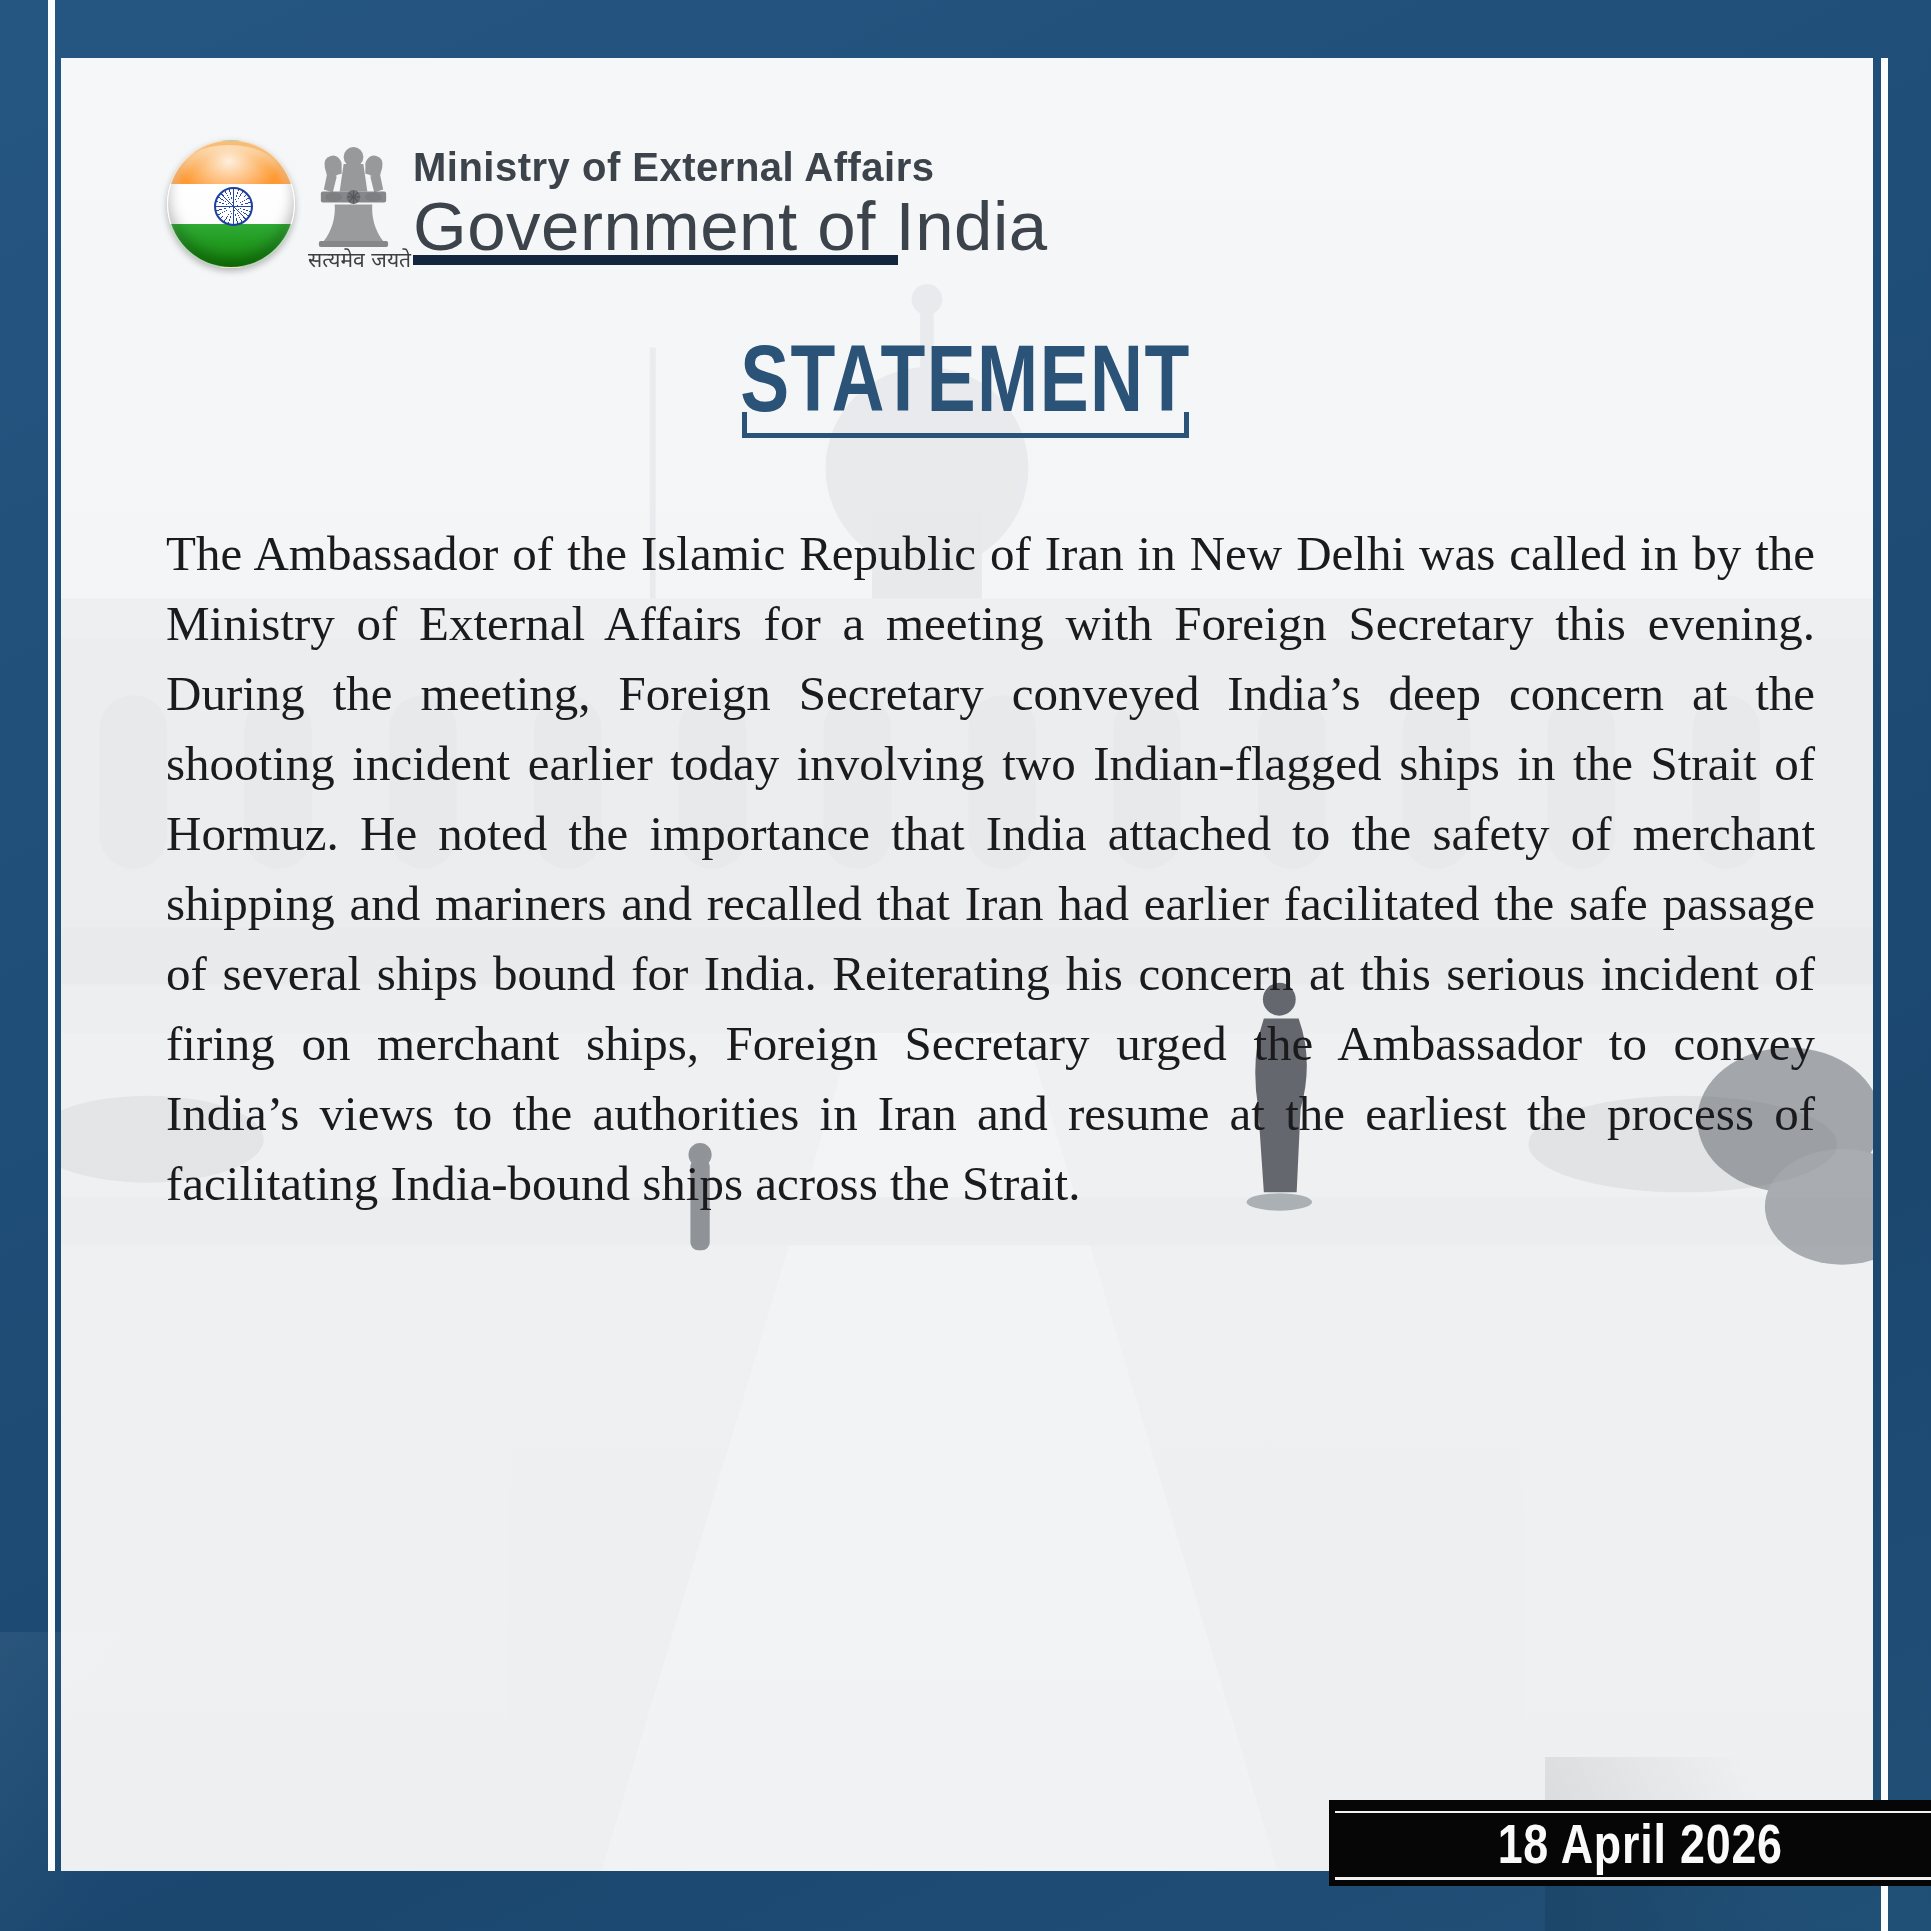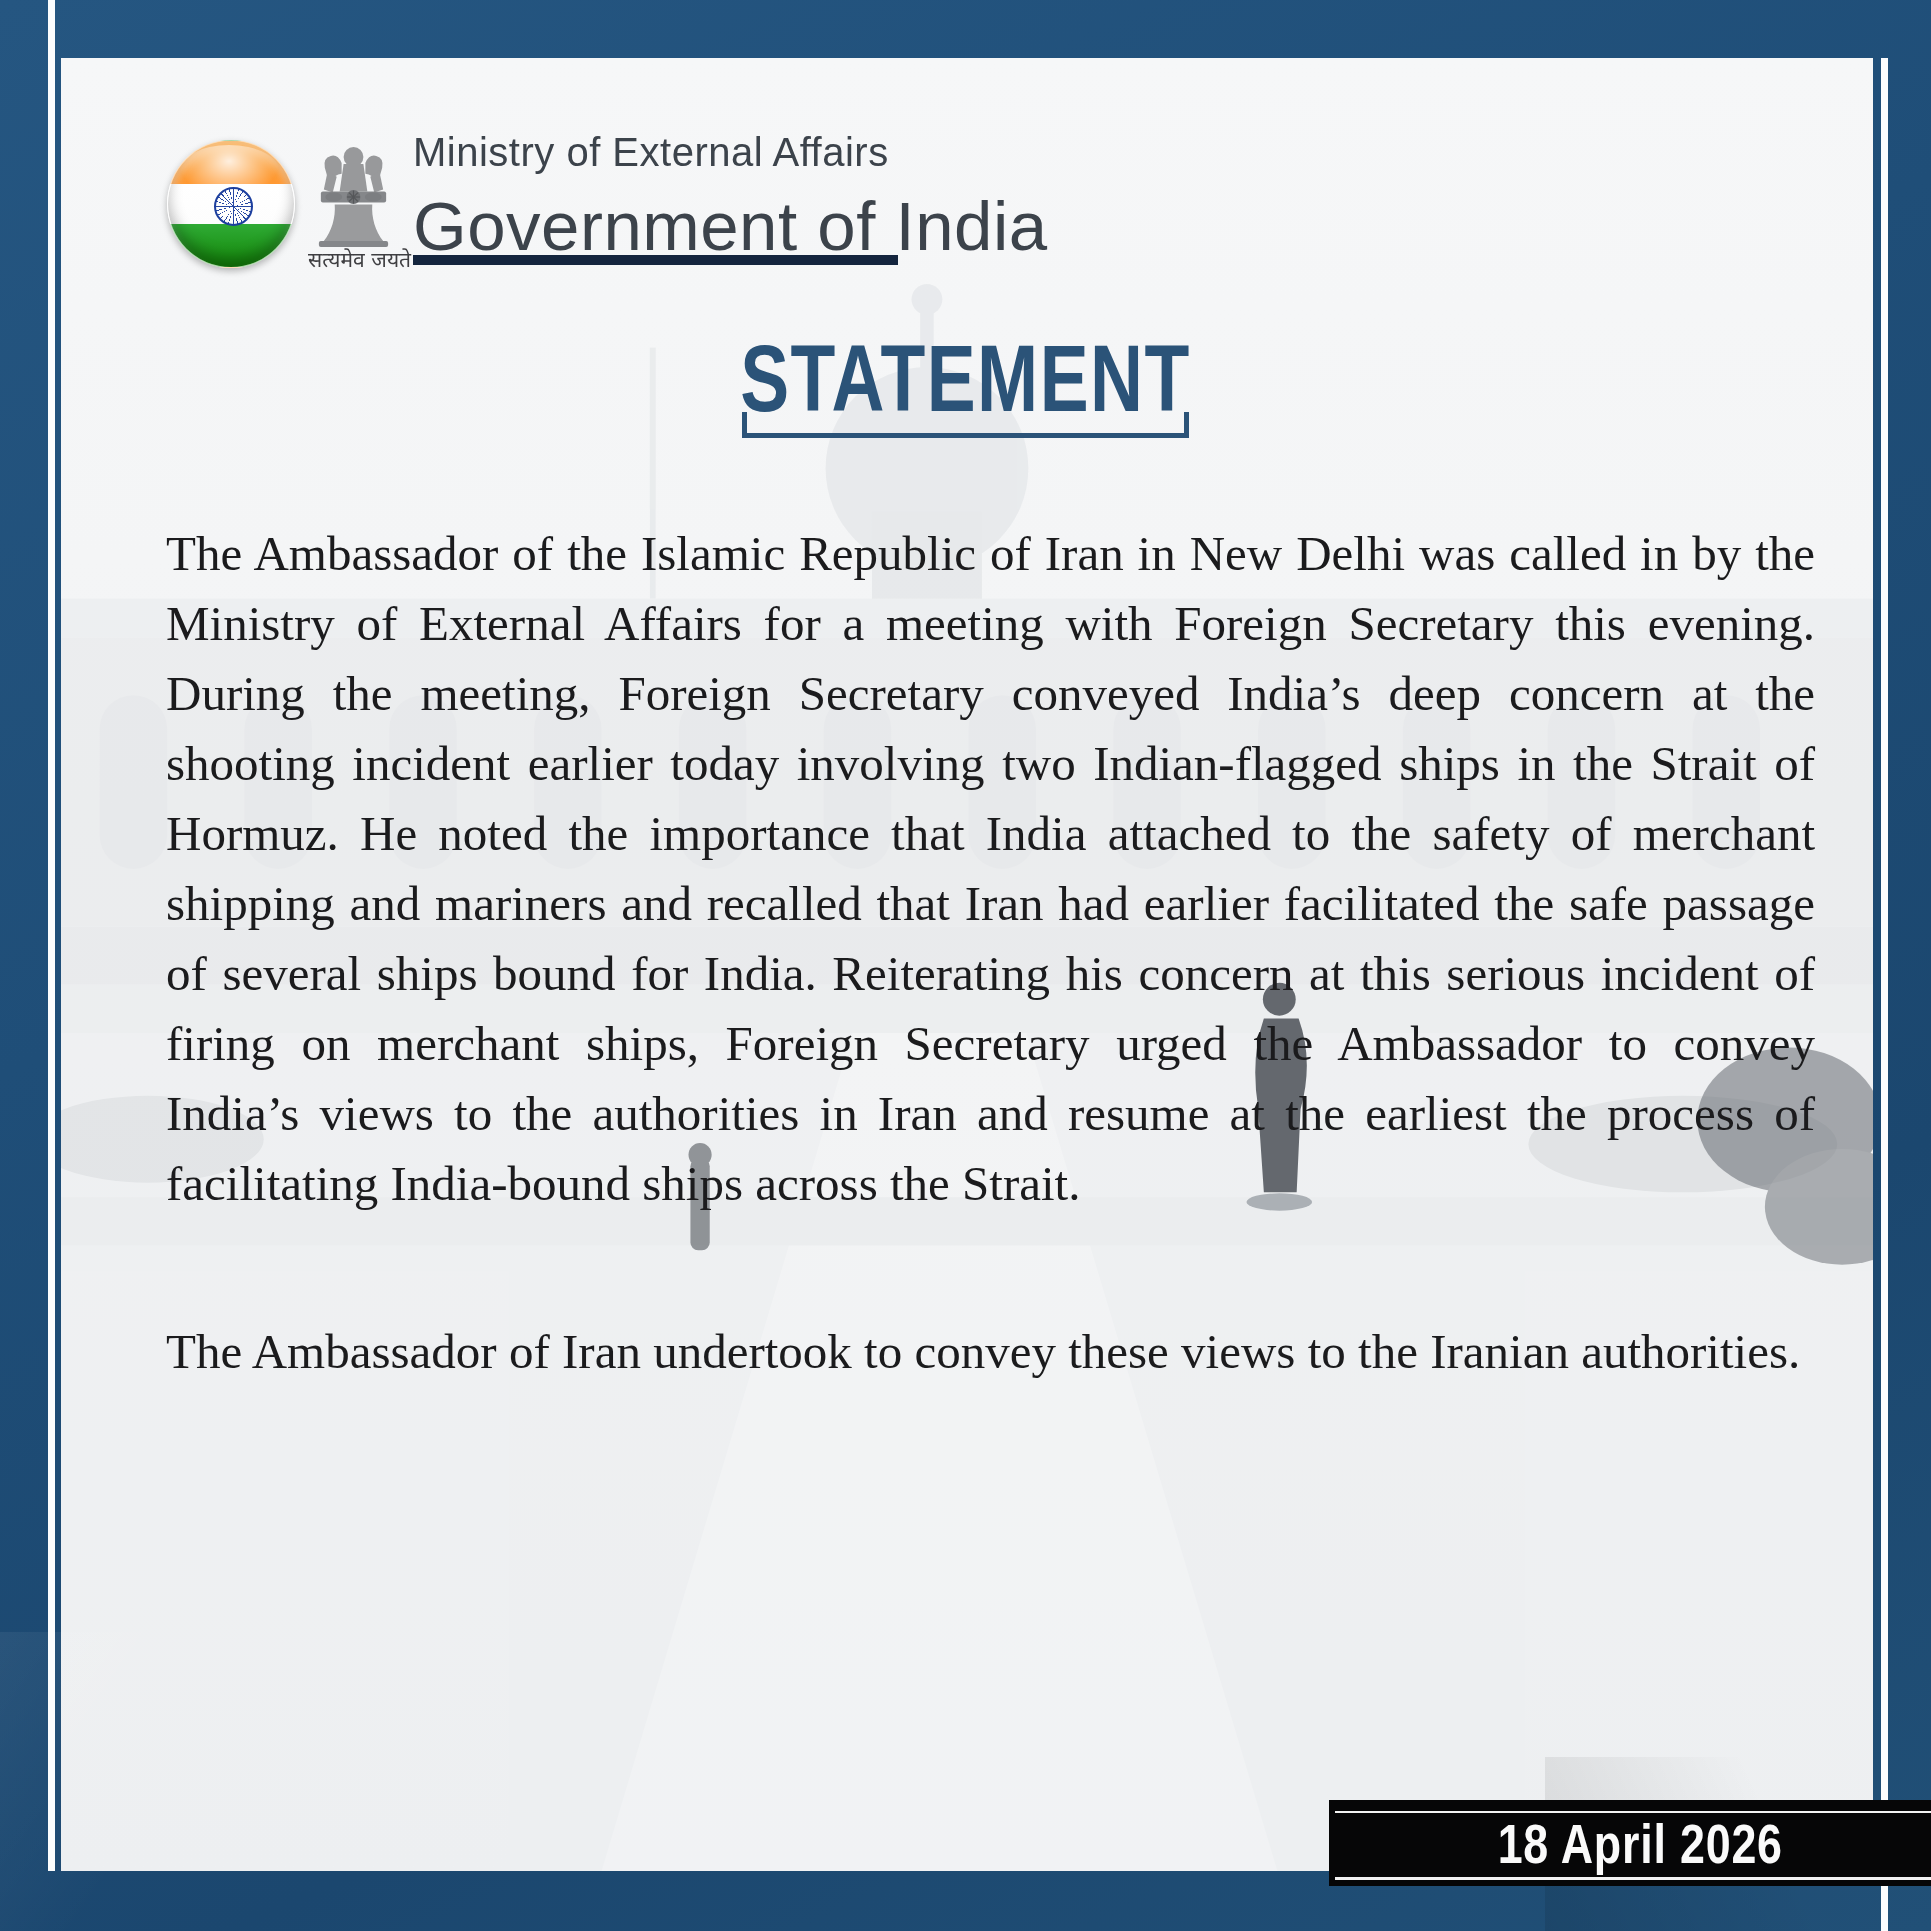--- a/index.html
+++ b/index.html
@@ -30,21 +30,21 @@
     border:1.9px solid rgba(255,255,255,.65);
   }
   .flag::before{content:"";position:absolute;left:9.7px;top:3.9px;width:102px;height:54px;border-radius:50%;
     background:radial-gradient(ellipse at 50% 30%,rgba(255,255,255,.85),rgba(255,255,255,0) 70%);}
   .flag::after{content:"";position:absolute;left:50%;top:50%;width:35px;height:35px;margin:-17.4px 0 0 -17.4px;
     border-radius:50%;border:2.9px solid #1d3f9e;
     background:repeating-conic-gradient(rgba(27,62,158,.95) 0deg 3deg,rgba(27,62,158,0) 3deg 15deg);}
   .emblem{position:absolute;left:309px;top:141px;}
   .motto{position:absolute;left:292px;top:245px;width:135px;text-align:center;
     font-family:"DejaVu Sans",sans-serif;font-size:21px;color:#3f3f42;}
-  .ministry-line{position:absolute;left:413px;top:130px;font-size:40px;font-weight:400;
+  .ministry-line{position:absolute;left:413px;top:145px;font-size:40px;font-weight:700;
     color:#3c434b;letter-spacing:0.5px;white-space:nowrap;}
   .govt-line{position:absolute;left:413px;top:187px;font-size:69px;font-weight:500;
     color:#3c434b;letter-spacing:0.5px;white-space:nowrap;}
   .logo-underline{position:absolute;left:413px;top:255px;width:485px;height:9.7px;background:#14253e;}
 
   
   .title{
     position:absolute;left:0;top:332px;width:1931px;text-align:center;
     font-size:94px;line-height:94px;font-weight:bold;color:#2b5378;
     transform:scaleX(.78);transform-origin:50% 50%;letter-spacing:1.9px;white-space:nowrap;
@@ -161,21 +161,20 @@
   <div class="motto">सत्यमेव जयते</div>
   <div class="ministry-line">Ministry of External Affairs</div>
   <div class="govt-line">Government of India</div>
   <div class="logo-underline"></div>
 
   <div class="title">STATEMENT</div>
   <div class="title-bracket"></div>
 
   <div class="body-text">
     <p>The Ambassador of the Islamic Republic of Iran in New Delhi was called in by the Ministry of External Affairs for a meeting with Foreign Secretary this evening. During the meeting, Foreign Secretary conveyed India’s deep concern at the shooting incident earlier today involving two Indian-flagged ships in the Strait of Hormuz. He noted the importance that India attached to the safety of merchant shipping and mariners and recalled that Iran had earlier facilitated the safe passage of several ships bound for India. Reiterating his concern at this serious incident of firing on merchant ships, Foreign Secretary urged the Ambassador to convey India’s views to the authorities in Iran and resume at the earliest the process of facilitating India-bound ships across the Strait.</p>
-    <p>The Ambassador of Iran undertook to convey these views to the Iranian authorities.</p>
   </div>
 
   <div class="date-badge">
     <span class="date-text">18 April 2026</span>
   </div>
 
 </div>
 
 
 </body></html>

